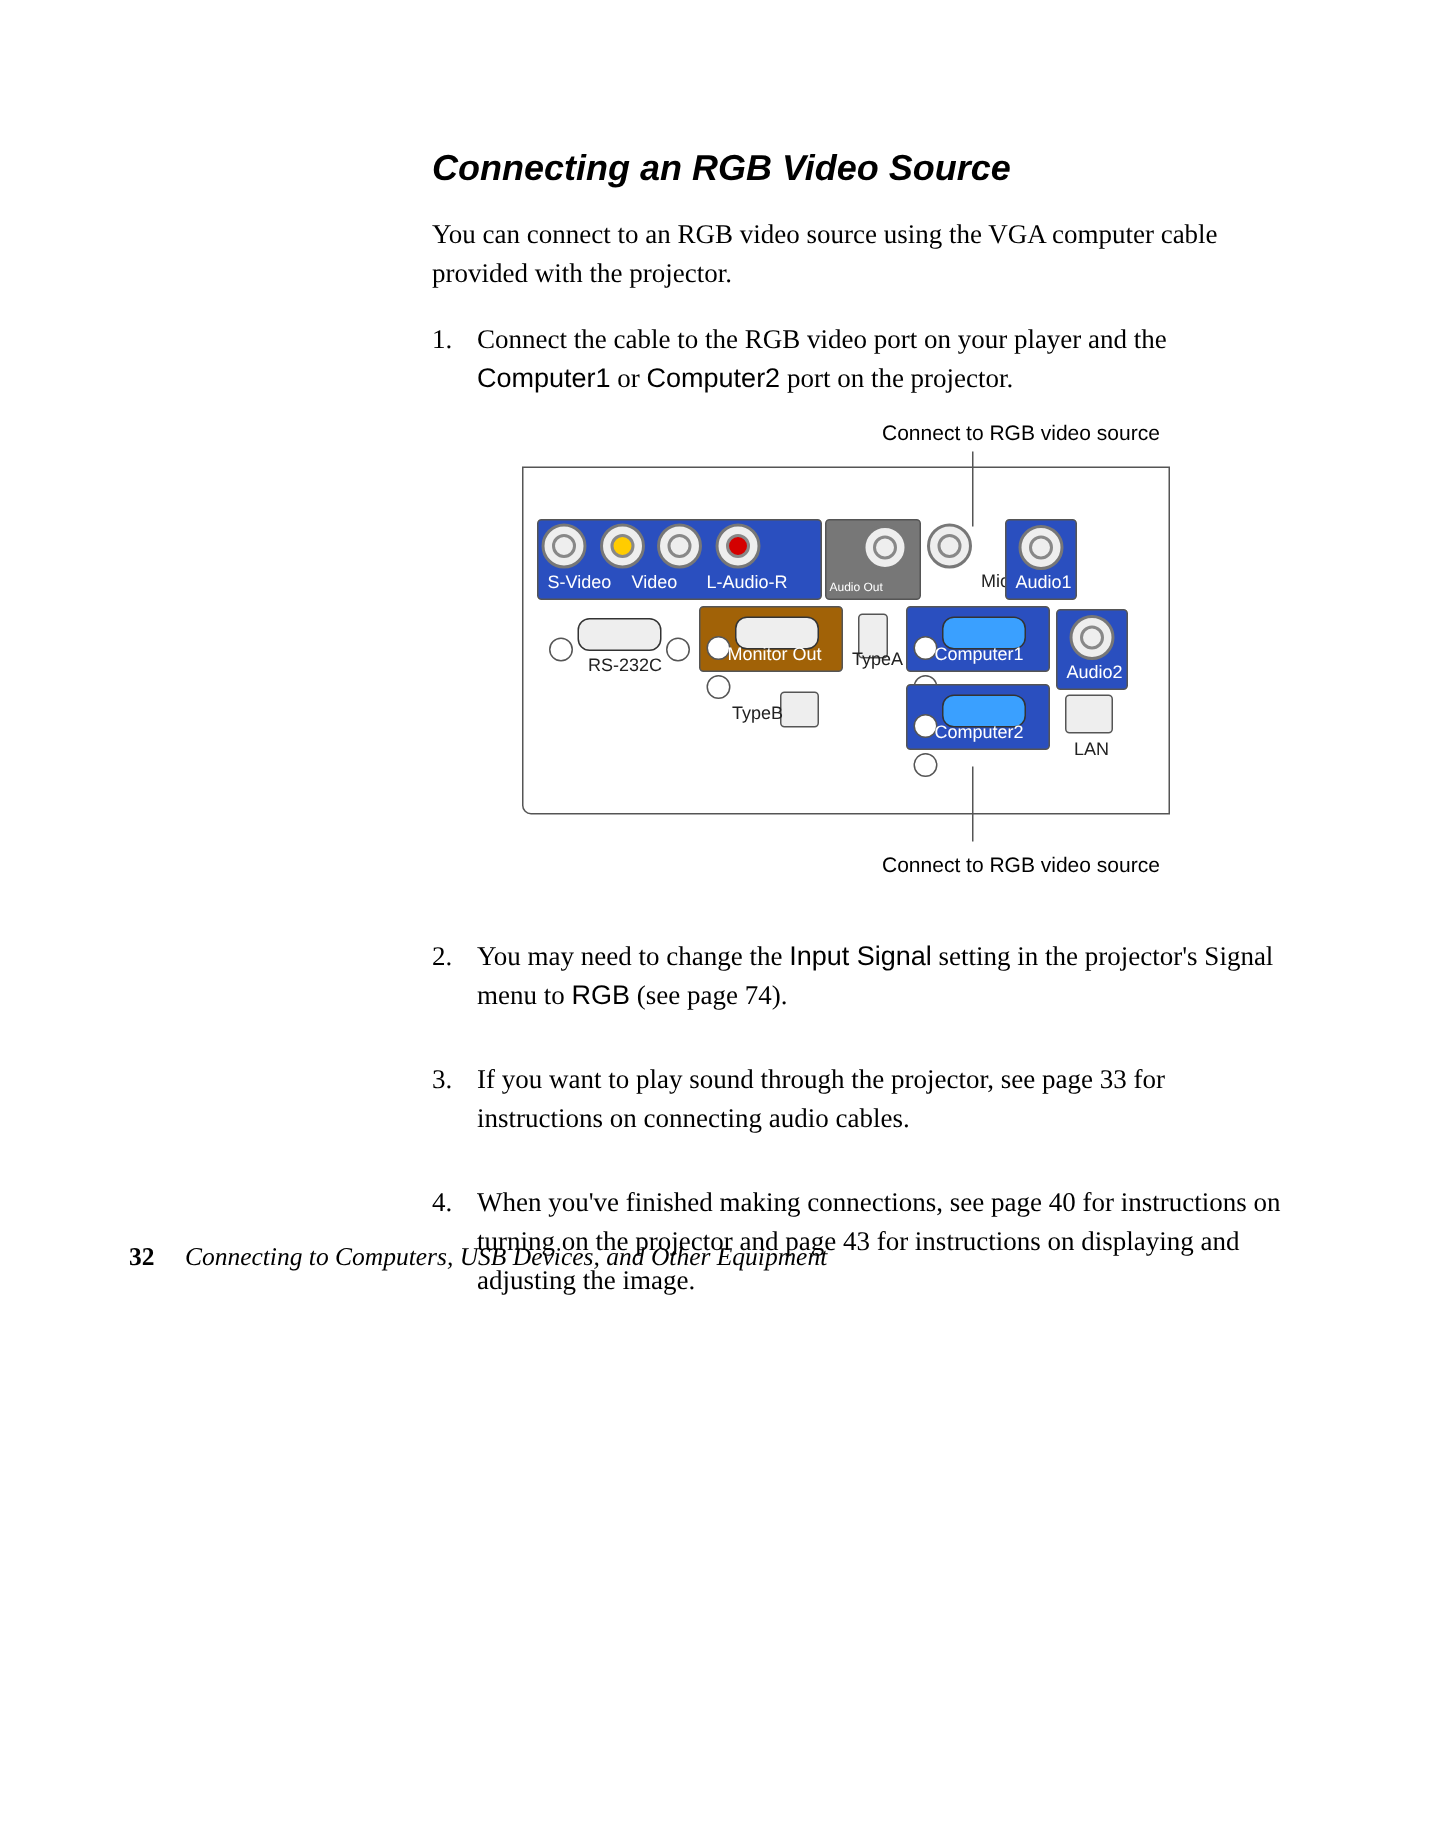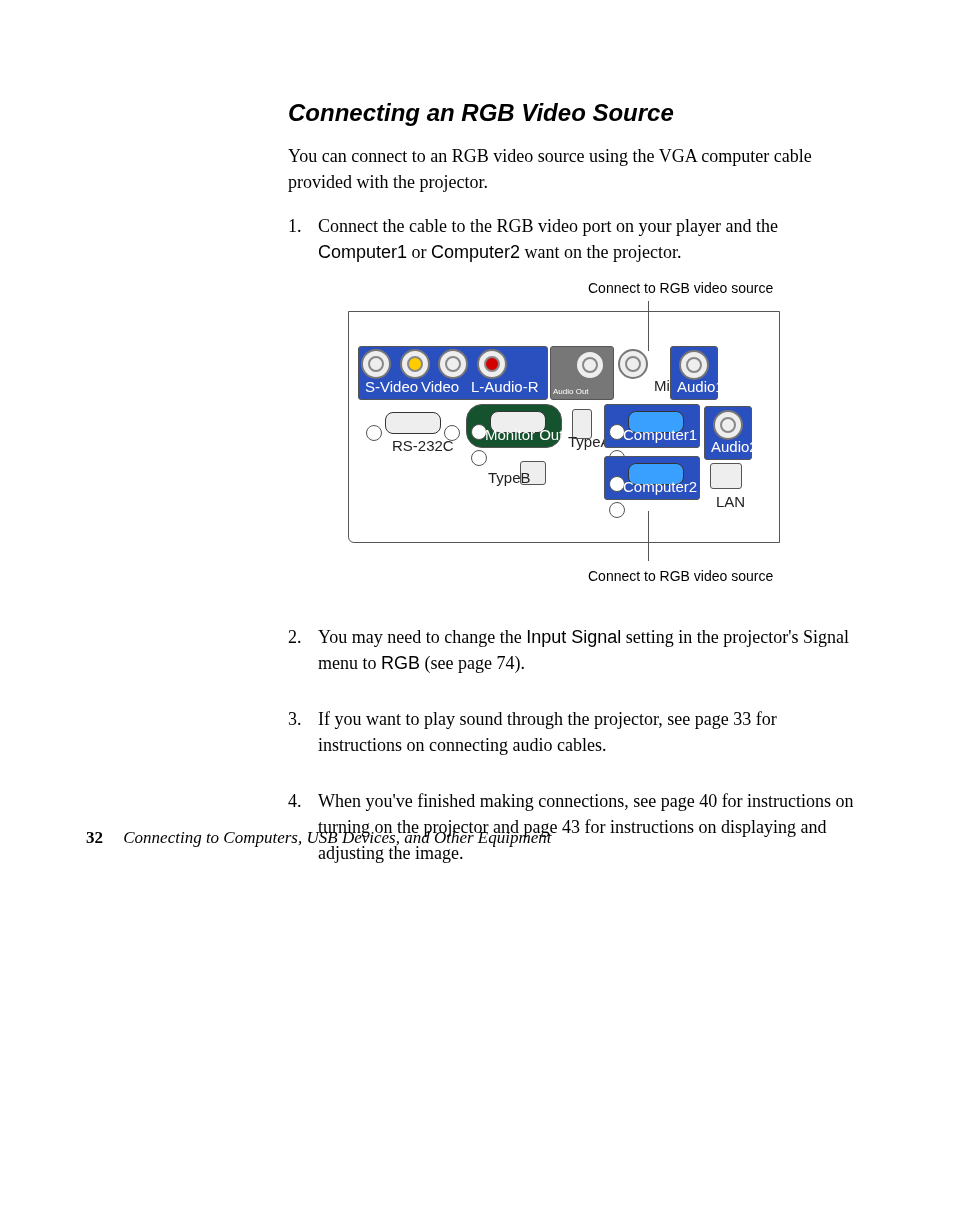--- a/index.html
+++ b/index.html
@@ -26,45 +26,45 @@
   .v2{left:300px;top:210px;width:1px;height:50px;}
   
   .grp{position:absolute;}
   .jack{display:inline-block;width:26px;height:26px;border-radius:50%;border:2px solid #777;background:#eee;margin:2px;vertical-align:middle;position:relative;}
   .jack::after{content:"";position:absolute;left:5px;top:5px;width:12px;height:12px;border-radius:50%;border:2px solid #888;}
   .jack.y::after{background:#ffcc00;}
   .jack.r::after{background:#d40000;}
   .box{position:absolute;border:1px solid #555;border-radius:3px;}
   .blue{background:#2a4fbf;}
   .grey{background:#777;padding-left:16px;}
-  .dk{background:#14532d;border-radius:16px;}
+  .dk{background:#a16207;}
   .vgaport{display:inline-block;width:54px;height:20px;border:1px solid #333;border-radius:8px;background:#eee;position:relative;margin:3px;}
   .vgaport.b{background:#3aa0ff;}
   .screw{display:inline-block;width:14px;height:14px;border:1px solid #555;border-radius:50%;background:#fff;vertical-align:middle;}
-  .minlbl{position:absolute;font-size:15px;font-family:Arial,sans-serif;color:#222;white-space:nowrap;}
+  .minlbl{position:absolute;font-size:12px;font-family:Arial,sans-serif;color:#222;white-space:nowrap;}
   .minlbl.inv{color:#fff;}
   
   .footer{position:absolute;left:58px;bottom:46px;font-style:italic;font-size:17px;margin-left:28px;}
   .footer .pg{font-weight:700;font-style:normal;margin-right:16px;}
 </style>
 </head>
 <body>
 
 <div class="page">
 
   <h2>Connecting an RGB Video Source</h2>
   <p class="intro">You can connect to an RGB video source using the VGA computer cable provided with the projector.</p>
 
   <ol class="steps">
 
     <li>
       <div class="num">1.</div>
       <div class="body">
         <p>
-          <span>Connect the cable to the RGB video port on your player and the </span><span class="uiword">Computer1</span><span> or </span><span class="uiword">Computer2</span><span> want on the projector.</span>
+          <span>Connect the cable to the RGB video port on your player and the </span><span class="uiword">Computer1</span><span> or </span><span class="uiword">Computer2</span><span> port on the projector.</span>
         </p>
 
         <div class="diagram">
           <div class="callout co-top">Connect to RGB video source</div>
 
           <div class="panel">
             <div class="line v1"></div>
             <div class="chassis"></div>
 
             <div class="box blue" style="left:10px;top:45px;width:188px;height:52px;">

